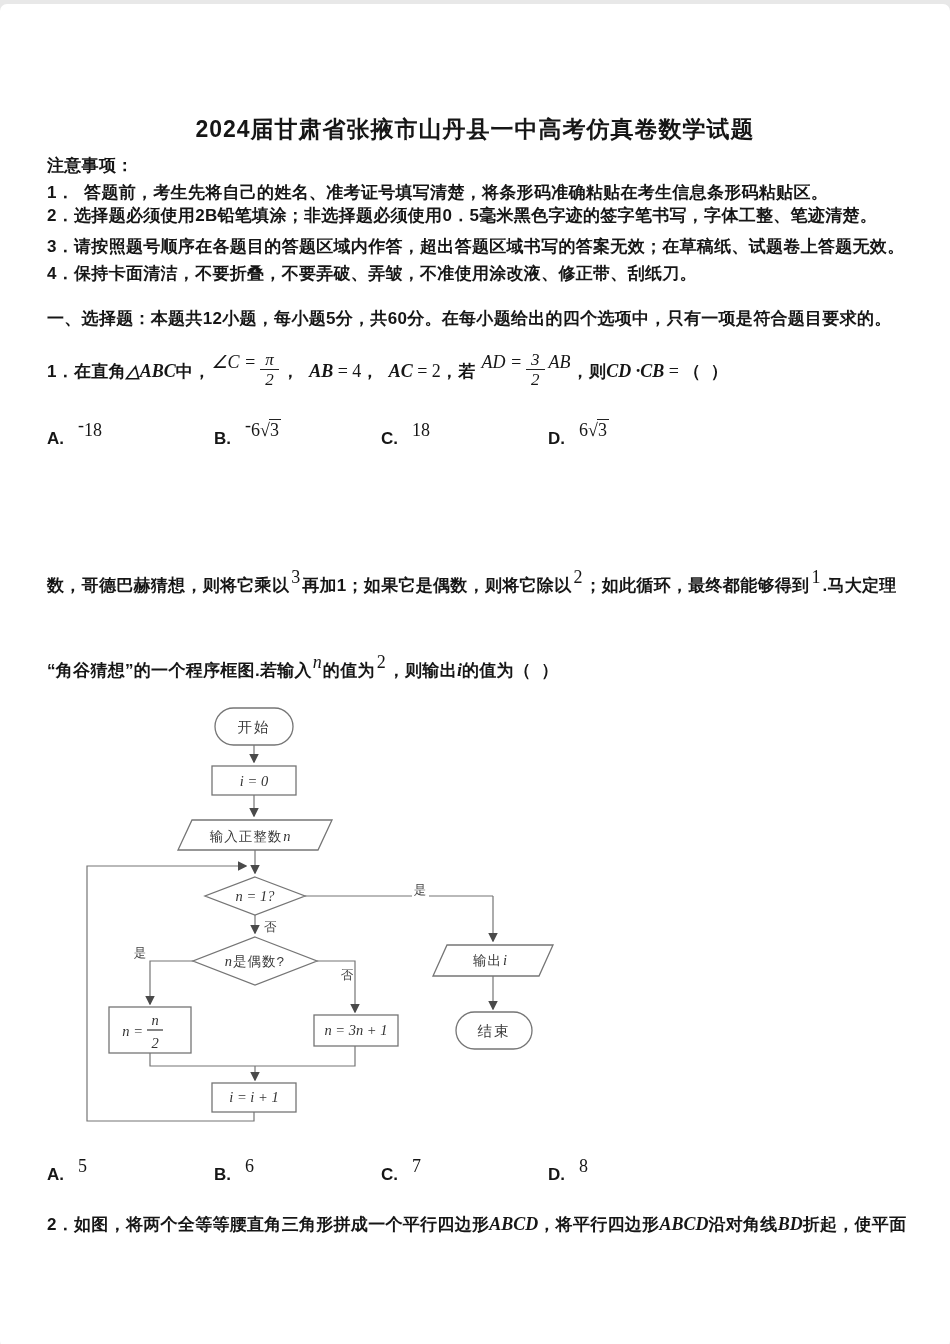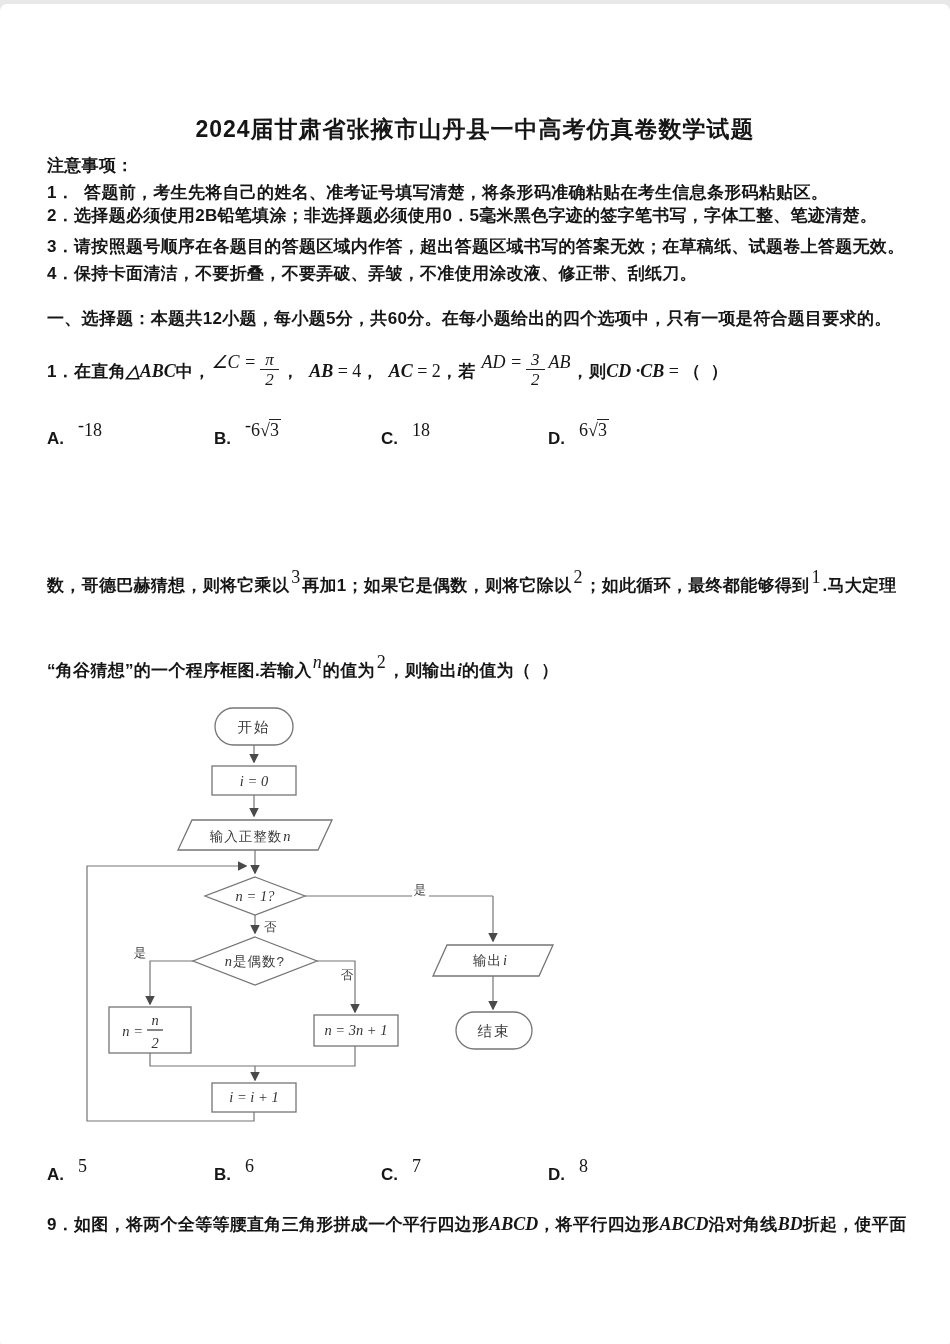--- a/index.html
+++ b/index.html
@@ -113,15 +113,15 @@
     <text class="ft-cn2" x="494" y="1032" text-anchor="middle">结束</text>
   </svg>
 
   <div>
     <div class="opt" style="left:47px;top:1160px"><span class="lab">A.</span><span class="val"><span class="seg-r">5</span></span></div>
     <div class="opt" style="left:214px;top:1160px"><span class="lab">B.</span><span class="val"><span class="seg-r">6</span></span></div>
     <div class="opt" style="left:381px;top:1160px"><span class="lab">C.</span><span class="val"><span class="seg-r">7</span></span></div>
     <div class="opt" style="left:548px;top:1160px"><span class="lab">D.</span><span class="val"><span class="seg-r">8</span></span></div>
   </div>
 
-  <div class="line" style="left:47px;top:1209px"><span>9．如图，将两个全等等腰直角三角形拼成一个平行四边形</span><span class="seg-m">ABCD</span><span>，将平行四边形</span><span class="seg-m">ABCD</span><span>沿对角线</span><span class="seg-m">BD</span><span>折起，使平面</span></div>
+  <div class="line" style="left:47px;top:1209px"><span>2．如图，将两个全等等腰直角三角形拼成一个平行四边形</span><span class="seg-m">ABCD</span><span>，将平行四边形</span><span class="seg-m">ABCD</span><span>沿对角线</span><span class="seg-m">BD</span><span>折起，使平面</span></div>
 
 </div>
 
 </body></html>

